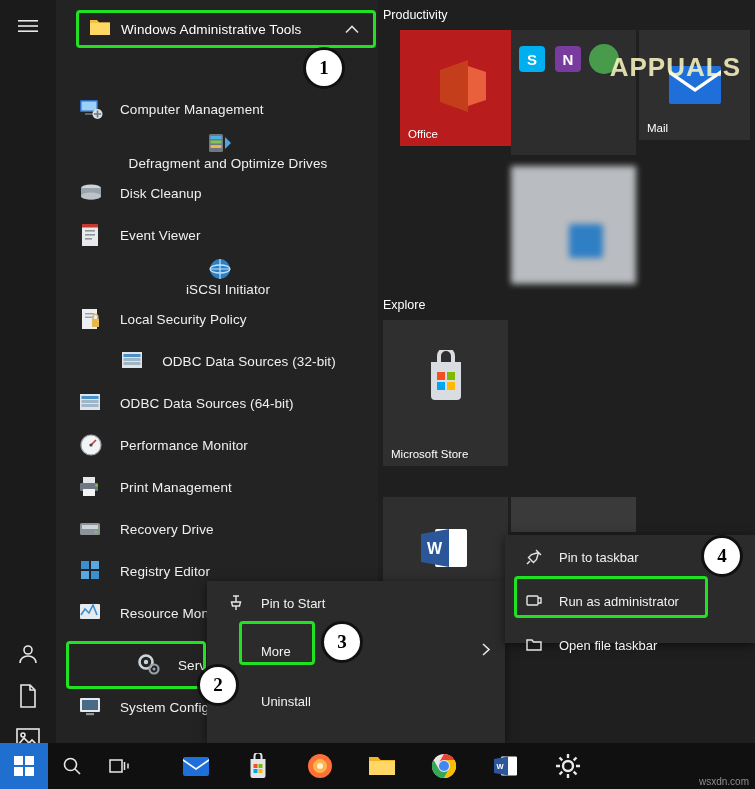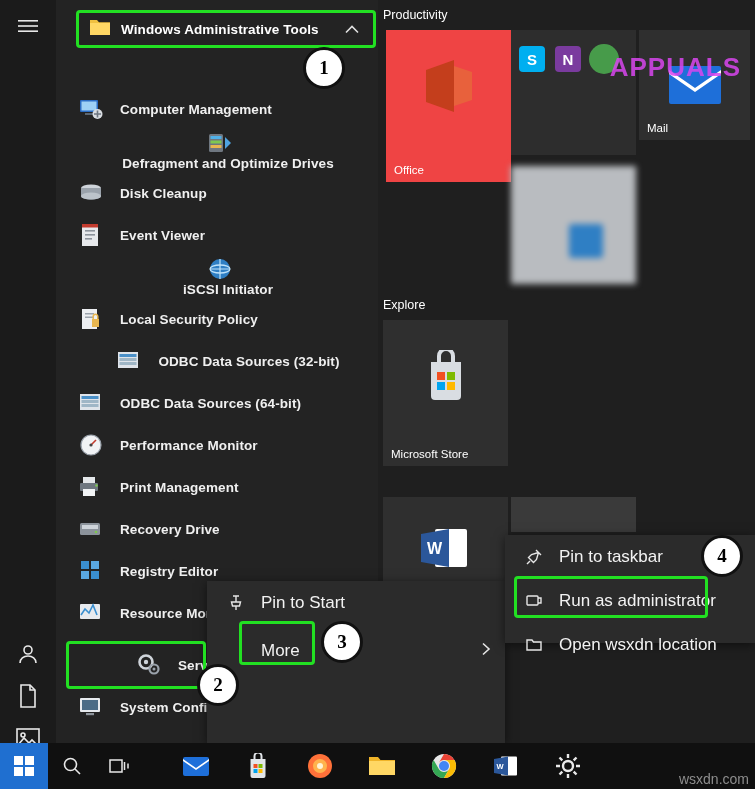--- a/index.html
+++ b/index.html
@@ -28,21 +28,20 @@
     width:56px; height:48px; display:flex; align-items:center; justify-content:center;
     color:#e8e8e8;
   }
   .rail-btn svg { display:block; }
 
   
   #app-list {
     position:absolute; left:56px; top:0; width:322px; height:743px;
     background:#232323;
     padding-top:20px;
-    font-weight:bold;
   }
   .folder-header {
     position:relative;
     margin: 4px 8px 6px 10px;
     height:38px;
     display:flex; align-items:center;
     padding-left:10px;
   }
   .folder-header .fname {
     font-size:13.5px; color:#fff; margin-left:10px; letter-spacing:.1px;
@@ -82,21 +81,21 @@
   .tile .tlabel {
     position:absolute; left:8px; bottom:6px; font-size:11.5px; color:#fff;
   }
 
   
   .ctx {
     position:absolute; background:#2b2b2b; color:#f2f2f2;
     box-shadow:0 2px 10px rgba(0,0,0,.55);
   }
   .ctx-item {
-    height:44px; display:flex; align-items:center; font-size:17px;
+    height:44px; display:flex; align-items:center; font-size:13px;
     padding-left:16px; position:relative;
   }
   .ctx-item .cico { width:26px; flex:0 0 26px; display:flex; align-items:center; justify-content:center; margin-right:12px; }
   .ctx-item .arrow { position:absolute; right:14px; top:50%; transform:translateY(-50%); }
 
   
   .hlbox { position:absolute; border:3px solid #22e022; border-radius:4px; pointer-events:none; }
 
   
   .numc {
@@ -112,25 +111,25 @@
     position:absolute; left:0; bottom:0; width:755px; height:46px;
     background:#101010;
     display:flex; align-items:center;
   }
   #start-button {
     width:48px; height:46px; background:#1f6fd0;
     display:flex; align-items:center; justify-content:center;
   }
   .tb-item { width:48px; height:46px; display:flex; align-items:center; justify-content:center; }
   #watermark {
-    position:absolute; right:6px; bottom:2px; font-size:14px; color:#8d8d8d;
+    position:absolute; right:6px; bottom:2px; font-size:10px; color:#8d8d8d;
   }
   #brand {
     position:absolute; right:14px; top:52px;
-    font-size:26px; font-weight:bold; color:#d946ef; opacity:.85;
+    font-size:26px; font-weight:bold; color:#fef9c3; opacity:.85;
     letter-spacing:1px;
   }
 </style>
 </head>
 <body>
 
 <div id="start-menu">
 
   <div id="left-rail">
     <div class="rail-btn" style="position:absolute;top:2px;">
@@ -357,21 +356,21 @@
       </span>
       <span class="lbl">System Configuration</span>
     </div>
 
   </div>
 
   <div id="tiles">
 
     <div class="group-title" style="left:5px; top:8px;">Productivity</div>
 
-    <div class="tile" style="left:8px; top:30px; width:125px; height:152px; background:#ef4444;">
+    <div class="tile" style="left:22px; top:30px; width:125px; height:116px; background:#b91c1c;">
       <svg style="position:absolute;left:40px;top:30px;" width="46" height="52" viewBox="0 0 46 52">
         <path d="M0 10L28 0v52L0 42z" fill="#c43e1c"></path>
           <path d="M28 6l18 6v28l-18 6z" fill="#e8613c"></path>
       </svg>
       <div class="tlabel">Office</div>
     </div>
 
     <div class="tile" style="left:133px; top:30px; width:125px; height:125px; background:#2d2d2d;">
       <div style="position:absolute;left:8px;top:16px;width:26px;height:26px;border-radius:4px;background:#00aff0;display:flex;align-items:center;justify-content:center;font-size:15px;font-weight:bold;color:#fff;">S</div>
       <div style="position:absolute;left:44px;top:16px;width:26px;height:26px;border-radius:4px;background:#7a3b9e;display:flex;align-items:center;justify-content:center;font-size:15px;font-weight:bold;color:#fff;">N</div>
@@ -427,20 +426,24 @@
     </div>
     <div class="ctx-item" style="margin-top:4px;">
       <span class="cico"></span>
       <span>More</span>
       <span class="arrow">
         <svg width="10" height="14" viewBox="0 0 10 14" fill="none" stroke="#e6e6e6" stroke-width="1.6">
             <path d="M2 1.5L8 7l-6 5.5"></path>
           </svg>
       </span>
     </div>
+    <div class="ctx-item" style="margin-top:6px;">
+      <span class="cico"></span>
+      <span>Uninstall</span>
+    </div>
   </div>
 
   <div class="ctx" style="left:505px; top:535px; width:250px; height:108px;">
     <div class="ctx-item">
       <span class="cico">
         <svg width="18" height="18" viewBox="0 0 18 18" fill="none" stroke="#e6e6e6" stroke-width="1.4">
             <path d="M11 2l5 5M13.5 4.5l-7 2-3 3 5 5 3-3 2-7"></path>
             <path d="M5 13l-3 3"></path>
           </svg>
       </span>
@@ -454,21 +457,21 @@
           </svg>
       </span>
       <span>Run as administrator</span>
     </div>
     <div class="ctx-item">
       <span class="cico">
         <svg width="18" height="18" viewBox="0 0 18 18" fill="none" stroke="#e6e6e6" stroke-width="1.4">
             <path d="M2 4h5l1.5 2H16v8H2z"></path>
           </svg>
       </span>
-      <span>Open wsxdn location</span>
+      <span>Open file taskbar</span>
     </div>
   </div>
 
   <div class="hlbox" style="left:66px; top:641px; width:140px; height:48px;"></div>
   <div class="hlbox" style="left:239px; top:621px; width:76px; height:44px;"></div>
   <div class="hlbox" style="left:514px; top:576px; width:194px; height:42px;"></div>
 
   <div class="numc" style="left:303px; top:47px;">1</div>
   <div class="numc" style="left:197px; top:664px;">2</div>
   <div class="numc" style="left:321px; top:621px;">3</div>

